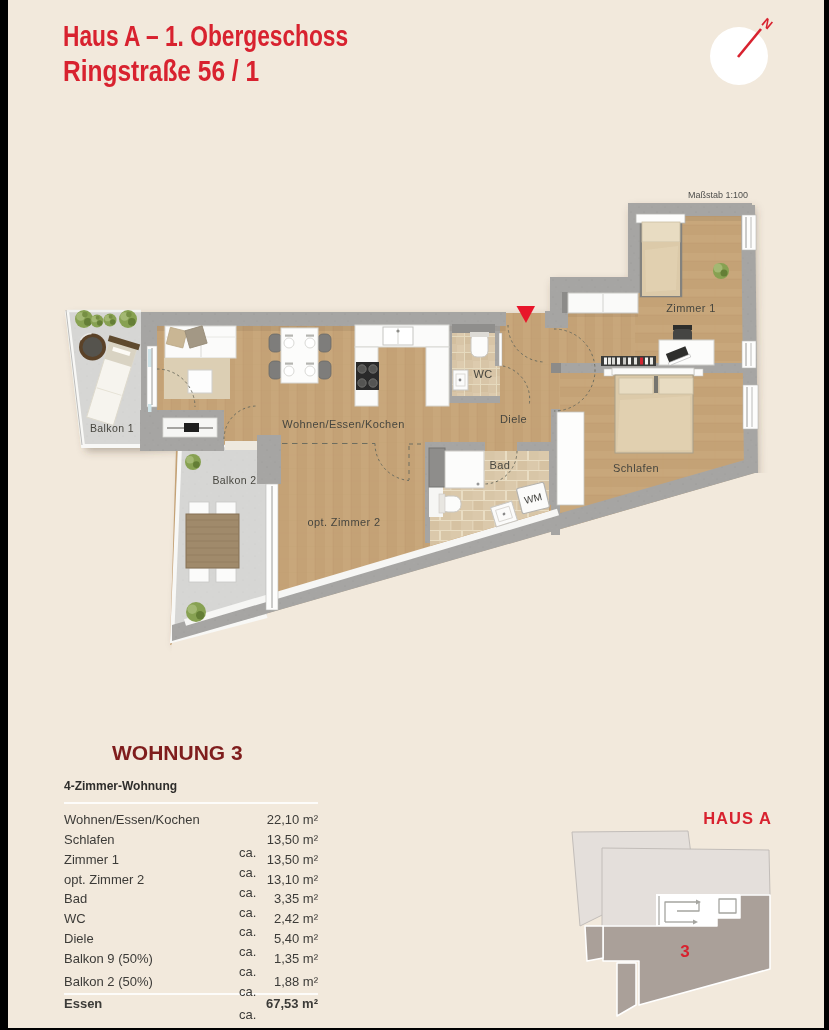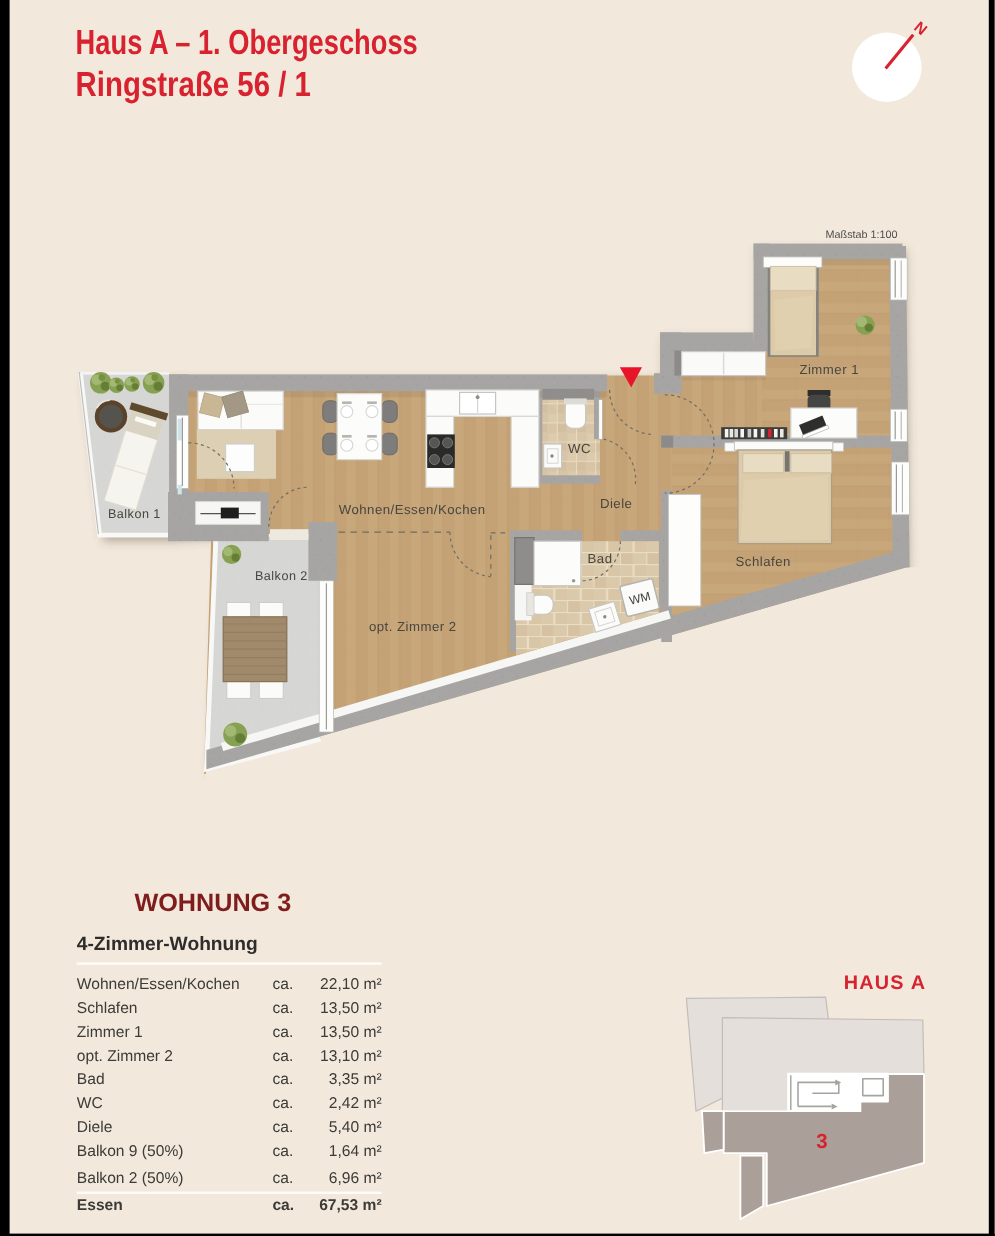--- a/index.html
+++ b/index.html
@@ -2,24 +2,24 @@
 <html><head><meta charset="utf-8">
 <style>
 html,body{margin:0;padding:0;}
 body{width:829px;height:1030px;position:relative;background:#f2e9dc;overflow:hidden;
  font-family:"Liberation Sans",sans-serif;}
 .abs{position:absolute;}
 .hd{position:absolute;left:63px;color:#d8222f;font-weight:bold;font-size:29px;transform-origin:0 0;white-space:nowrap;}
 
 .row{position:absolute;left:64px;width:254px;height:18px;line-height:18px;font-size:13px;color:#3c3b38;}
 .row .l{position:absolute;left:0;}
-.row .c{position:absolute;left:163px;}
+.row .c{position:absolute;left:175px;margin-top:33px;}
 .row .v{position:absolute;right:0;text-align:center;}
 #woh{left:64px;top:741px;color:#7f1d1d;font-weight:bold;font-size:21px;margin-left:48px;}
-#zw{left:64px;top:779px;color:#2e2d2b;font-weight:bold;font-size:16px;}
+#zw{left:64px;top:779px;color:#2e2d2b;font-weight:bold;font-size:12px;}
 .sep{position:absolute;left:64px;width:254px;height:2px;background:rgba(255,255,255,0.85);}
 </style></head>
 <body>
 <svg class="abs" style="left:0;top:0" width="829" height="1030" viewBox="0 0 829 1030">
 <defs>
 <pattern id="wall" width="13" height="17" patternUnits="userSpaceOnUse">
  <rect width="13" height="17" fill="#a6a5a3"></rect>
  <circle cx="2" cy="3" r="0.55" fill="#9b9a98"></circle>
  <circle cx="7" cy="8" r="0.5" fill="#969593"></circle>
  <circle cx="11" cy="2" r="0.45" fill="#b0afad"></circle>
@@ -344,26 +344,26 @@
     <span class="v">2,42 m²</span>
   </div>
 <div class="row" style="top:930px;">
     <span class="l">Diele</span>
     <span class="c">ca.</span>
     <span class="v">5,40 m²</span>
   </div>
 <div class="row" style="top:950px;">
     <span class="l">Balkon 9 (50%)</span>
     <span class="c">ca.</span>
-    <span class="v">1,64 m²</span>
+    <span class="v">1,35 m²</span>
   </div>
 <div class="row" style="top:973px;">
     <span class="l">Balkon 2 (50%)</span>
     <span class="c">ca.</span>
-    <span class="v">6,96 m²</span>
+    <span class="v">1,88 m²</span>
   </div>
 <div class="row" style="top:995px;font-weight:bold;">
     <span class="l">Essen</span>
     <span class="c">ca.</span>
     <span class="v">67,53 m²</span>
   </div>
 <div class="abs" style="left:0;top:0;width:8px;height:1030px;background:#000;"></div>
 <div class="abs" style="left:824px;top:0;width:5px;height:1030px;background:#000;"></div>
 <div class="abs" style="left:0;top:1028px;width:829px;height:2px;background:#000;"></div>
 </body></html>

